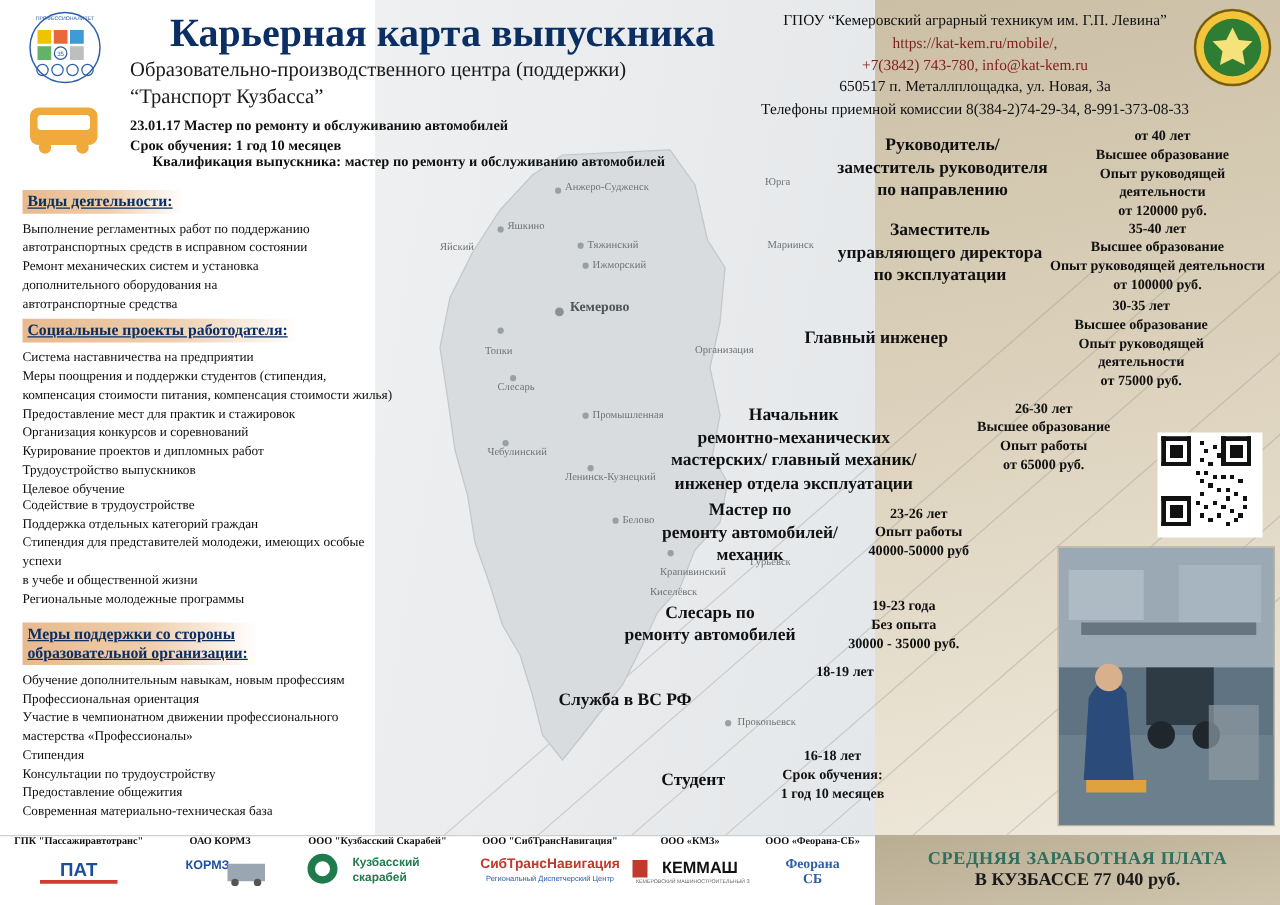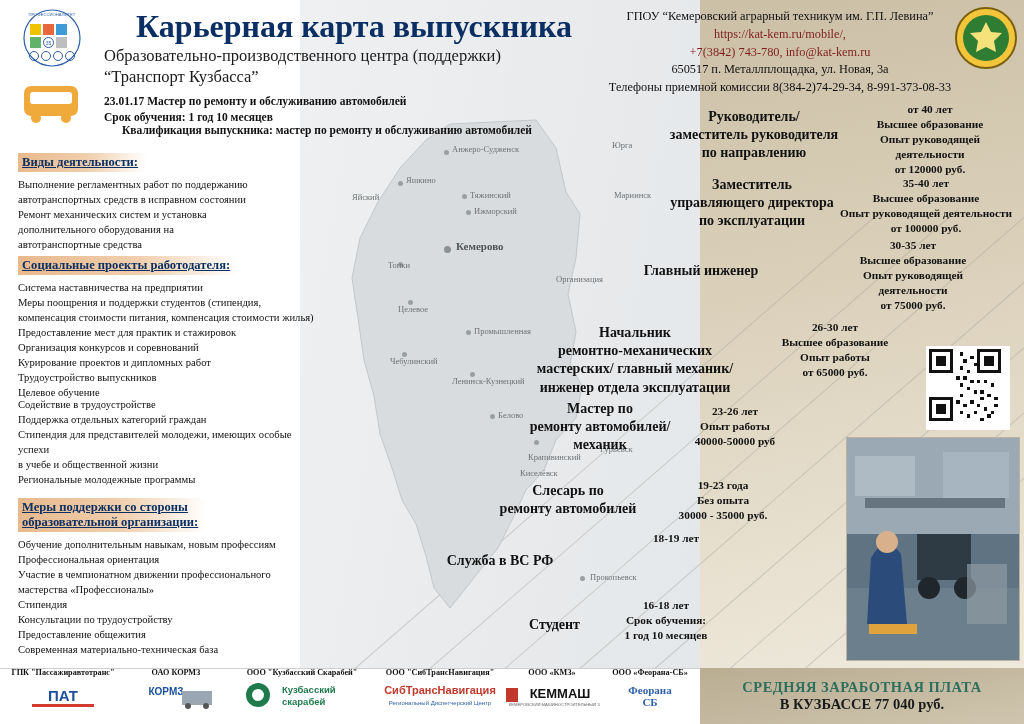--- a/index.html
+++ b/index.html
@@ -121,24 +121,24 @@
   <div class="mlabel" style="left:352px;top:192px;">Яйский</div>
   <div class="mdot" style="left:462px;top:194px;"></div>
   <div class="mlabel" style="left:470px;top:190px;">Тяжинский</div>
   <div class="mlabel" style="left:614px;top:190px;">Мариинск</div>
   <div class="mlabel" style="left:612px;top:140px;">Юрга</div>
   <div class="mdot" style="left:466px;top:210px;"></div>
   <div class="mlabel" style="left:474px;top:206px;">Ижморский</div>
   <div class="mdot big" style="left:444px;top:246px;"></div>
   <div class="mlabel cap" style="left:456px;top:240px;">Кемерово</div>
   <div class="mdot" style="left:398px;top:262px;"></div>
-  <div class="mlabel" style="left:388px;top:260px;">Топки</div>
+  <div class="mlabel" style="left:388px;top:275px;">Топки</div>
   <div class="mlabel" style="left:556px;top:274px;">Организация</div>
   <div class="mdot" style="left:408px;top:300px;"></div>
-  <div class="mlabel" style="left:398px;top:304px;">Целевое</div>
+  <div class="mlabel" style="left:398px;top:304px;">Слесарь</div>
   <div class="mdot" style="left:466px;top:330px;"></div>
   <div class="mlabel" style="left:474px;top:326px;">Промышленная</div>
   <div class="mdot" style="left:402px;top:352px;"></div>
   <div class="mlabel" style="left:390px;top:356px;">Чебулинский</div>
   <div class="mdot" style="left:470px;top:372px;"></div>
   <div class="mlabel" style="left:452px;top:376px;">Ленинск-Кузнецкий</div>
   <div class="mdot" style="left:490px;top:414px;"></div>
   <div class="mlabel" style="left:498px;top:410px;">Белово</div>
   <div class="mdot" style="left:534px;top:440px;"></div>
   <div class="mlabel" style="left:528px;top:452px;">Крапивинский</div>

